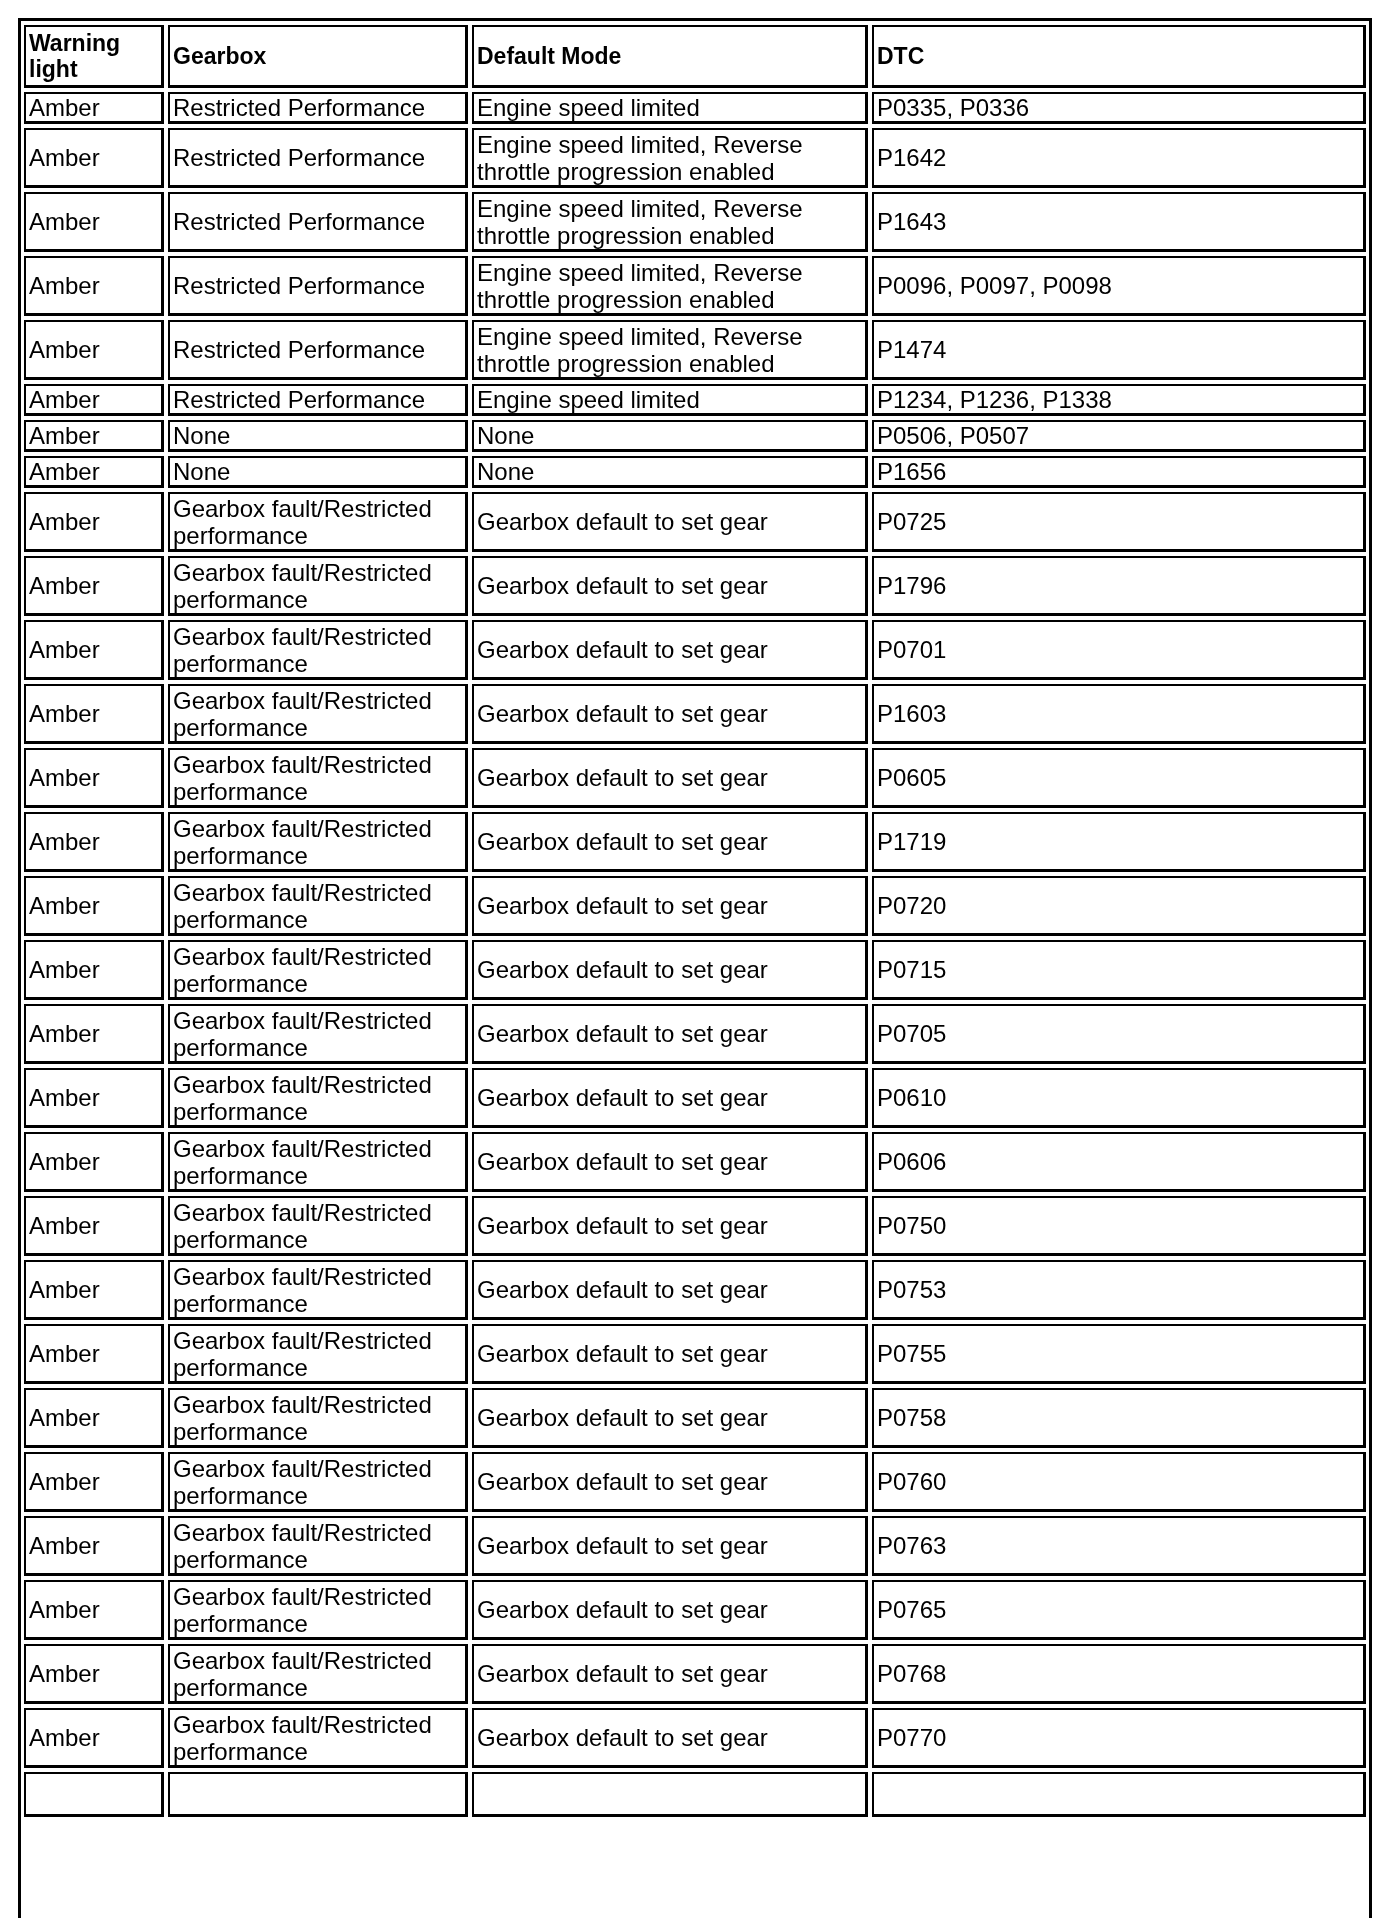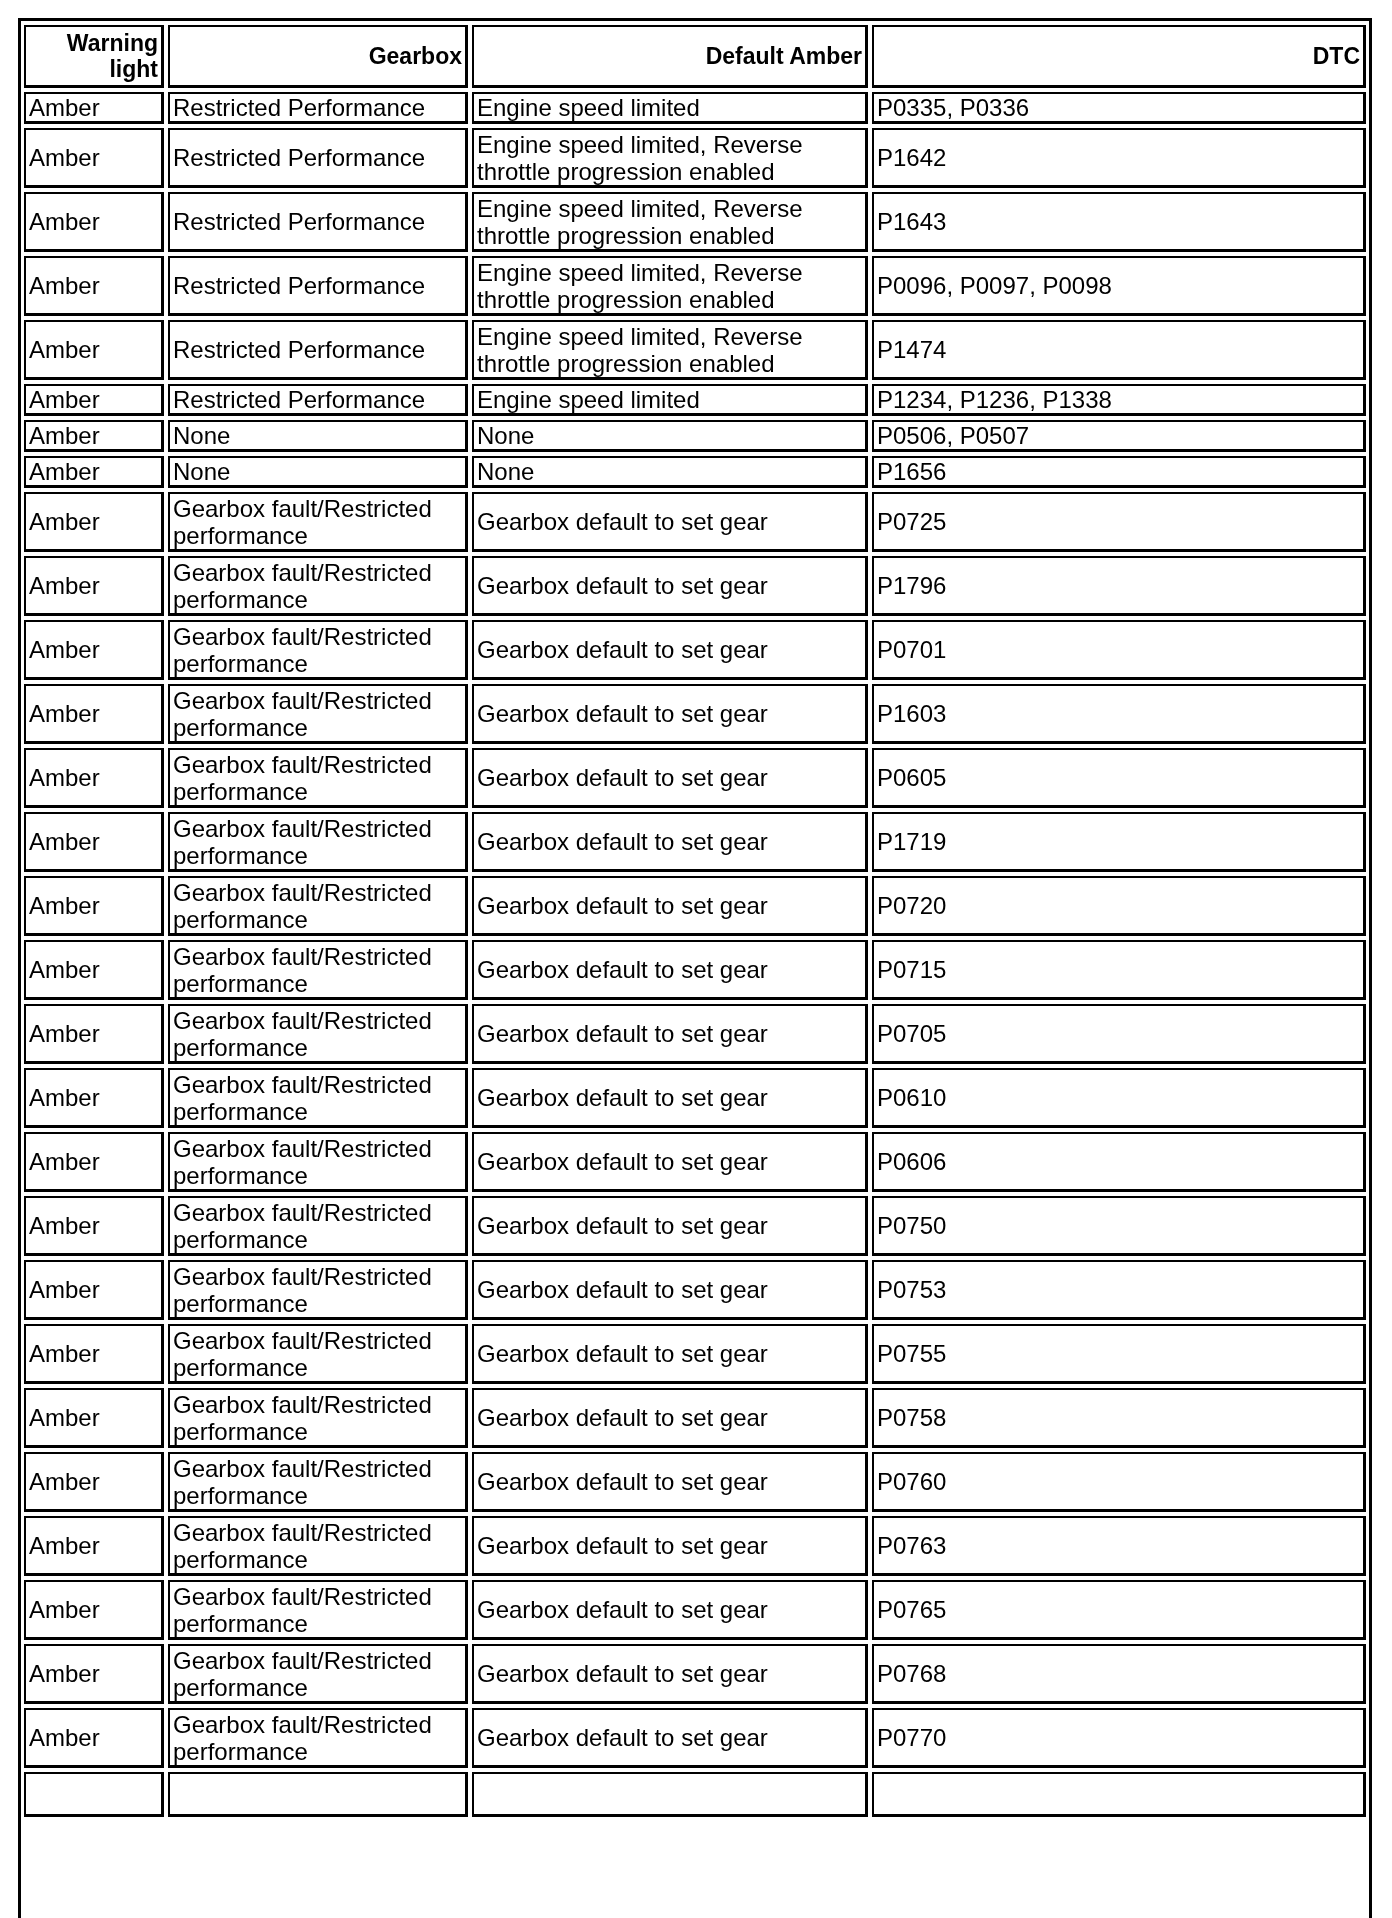--- a/index.html
+++ b/index.html
@@ -1,20 +1,20 @@
 <!DOCTYPE html>
 <html><head>
 <meta charset="utf-8">
 <style>
   html, body { margin: 0; padding: 0; background: #ffffff; }
   body { width: 1392px; height: 1918px; overflow: hidden; position: relative; font-family: "Liberation Sans", "DejaVu Sans", sans-serif; color: #000; }
   .wrap { position: absolute; left: 18px; top: 18px; width: 1354px; border: 3px solid #000; border-bottom: none; padding: 2px 3px 0 3px; box-sizing: border-box; height: 1900px; overflow: hidden; }
   table { border-collapse: separate; border-spacing: 4px 4px; width: 100%; table-layout: fixed; margin: -2px 0 0 -4px; width: calc(100% + 8px); }
   th, td { border: 3px solid #000; border-left-width: 2px; border-top-width: 2px; padding: 0 3px; vertical-align: middle; font-size: 24px; line-height: 27px; text-align: left; }
-  th { font-weight: bold; text-align: right; font-size: 23px; line-height: 26px; height: 58px; }
+  th { font-weight: bold; text-align: left; font-size: 23px; line-height: 26px; height: 58px; }
   col.w1 { width: 140px; }
   col.w2 { width: 300px; }
   col.w3 { width: 396px; }
   col.w4 { width: auto; }
   tr.h1 td { height: 26px; }
   tr.h2 td { height: 55px; }
   tr.partial td { height: 40px; }
 </style>
 </head>
 <body>
@@ -24,21 +24,21 @@
     <colgroup>
         <col class="w1">
         <col class="w2">
         <col class="w3">
         <col class="w4">
       </colgroup>
     <thead>
       <tr>
         <th>Warning light</th>
         <th>Gearbox</th>
-        <th>Default Amber</th>
+        <th>Default Mode</th>
         <th>DTC</th>
       </tr>
     </thead>
     <tbody id="tbody">
         <tr class="h1">
           <td>Amber</td>
           <td>Restricted Performance</td>
           <td>Engine speed limited</td>
           <td>P0335, P0336</td>
         </tr>

